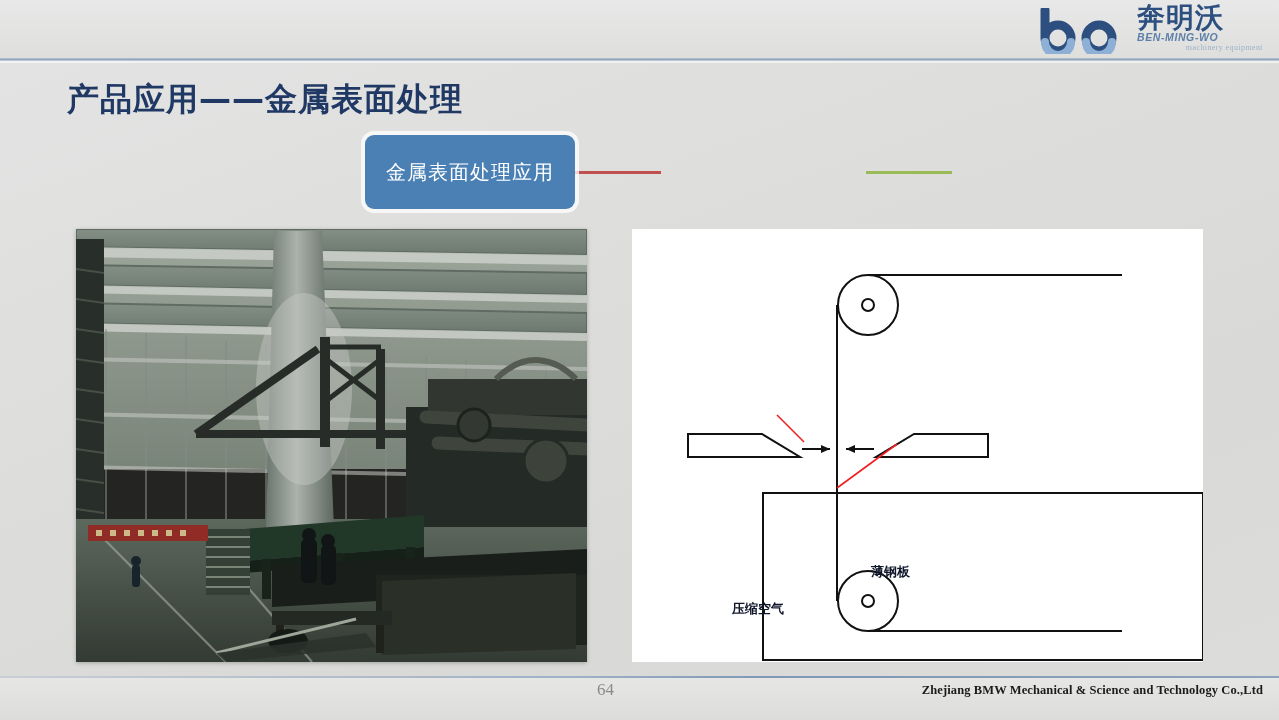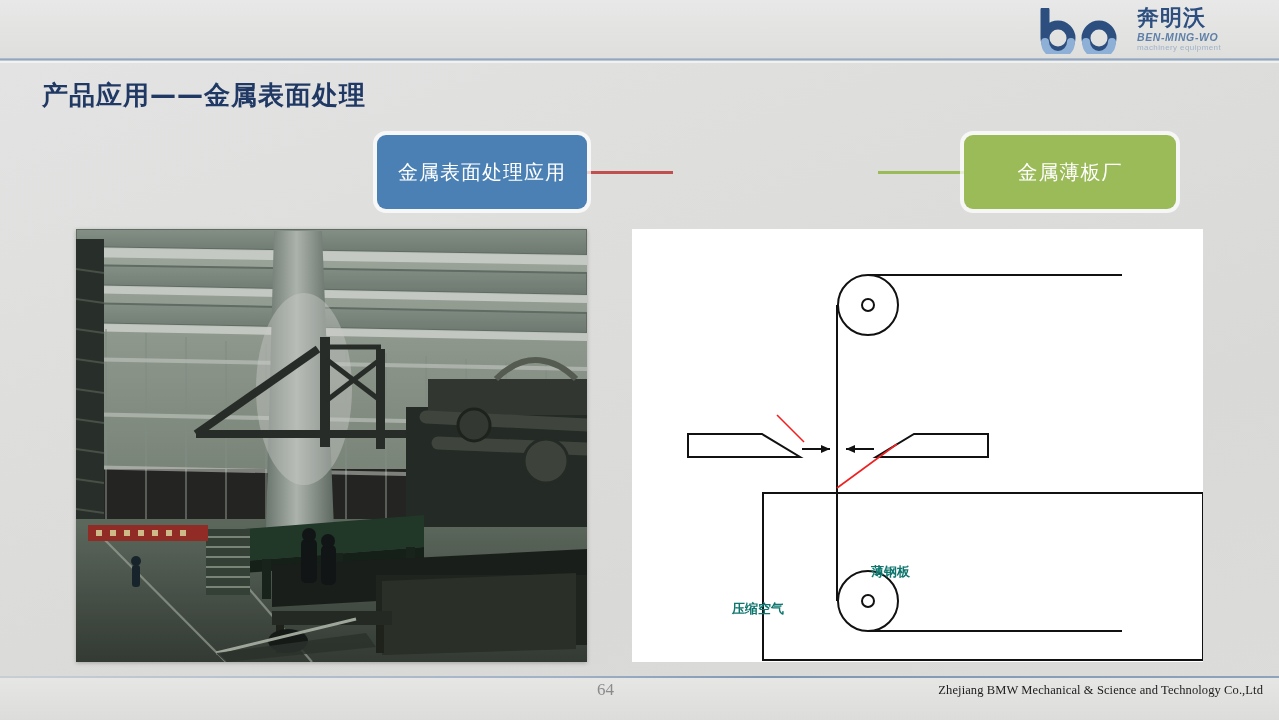--- a/index.html
+++ b/index.html
@@ -23,43 +23,43 @@
     position:absolute; left:0; top:61px; width:1279px; height:2px;
     background:rgba(255,255,255,.55);
   }
 
   
   #logo { position:absolute; right:16px; top:4px; width:230px; height:56px; }
   #logo-mark { position:absolute; left:6px; top:4px; width:96px; height:46px; }
   #logo-text-wrap { position:absolute; left:104px; top:1px; width:126px; }
   #logo-cn {
     font-family:"DejaVu Sans", sans-serif;
-    font-size:22px; font-weight:700; color:#2d4f80; letter-spacing:1px;
+    font-size:28px; font-weight:700; color:#2d4f80; letter-spacing:1px;
     line-height:26px;
   }
   #logo-en {
     font-family:"Liberation Sans", sans-serif;
     font-size:10.5px; font-weight:700; color:#5d7fa8; letter-spacing:.6px;
     line-height:12px; margin-top:0px;font-style:italic;
   }
   #logo-sub {
-    font-family:Liberation Sans, sans-serif;
-    font-size:8px; color:#9fb2c8; letter-spacing:.4px; line-height:10px;
+    font-family:Liberation Serif, serif;
+    font-size:8px; color:#9fb2c8; letter-spacing:.4px; line-height:10px;text-align:right;
   }
 
   
   #page-title {
-    position:absolute; left:42px; top:78px;
+    position:absolute; left:67px; top:78px;
     font-family:"DejaVu Sans", sans-serif;
-    font-size:26px; font-weight:700; color:#203864;
+    font-size:32px; font-weight:700; color:#203864;
     letter-spacing:1px; white-space:nowrap;
   }
 
   
-  #flow { position:absolute; left:12px; top:135px; width:1023px; height:80px; }
+  #flow { position:absolute; left:0; top:135px; width:1023px; height:80px; }
   .flow-box {
     position:absolute; top:0; height:74px; border-radius:9px;
     display:flex; align-items:center; justify-content:center;
     color:#ffffff; font-family:"DejaVu Sans", sans-serif;
     font-size:20px; letter-spacing:1px;
     box-shadow:0 0 0 4px rgba(255,255,255,.75);
   }
   #flow-box-1 { left:365px; width:210px; background:#4a80b4; }
   #flow-box-2 { left:661px; width:205px; background:#c0504d; }
   #flow-box-3 { left:952px; width:212px; background:#9bbb59; }
@@ -75,21 +75,21 @@
   }
   #photo svg { display:block; width:511px; height:433px; }
 
   
   #diagram {
     position:absolute; left:632px; top:229px; width:571px; height:433px;
     background:#ffffff; overflow:hidden;
   }
   #diagram svg { display:block; width:571px; height:433px; }
   .dg-label {
-    position:absolute; color:#0f766e; font-family:Liberation Mono, monospace;
+    position:absolute; color:#0f172a; font-family:Liberation Mono, monospace;
     font-size:13px; font-weight:700; white-space:nowrap;
   }
   #label-compressed-air { left:100px; top:371px; }
   #label-steel-sheet    { left:239px; top:334px; }
 
   
   #footer-rule {
     position:absolute; left:0; top:676px; width:1279px; height:2px;
     background:linear-gradient(90deg,#c9ced4 0%, #9fb0c6 45%, #7e97b5 60%, #8ea3bc 100%);
   }
@@ -97,21 +97,21 @@
     position:absolute; left:0; top:678px; width:1279px; height:42px;
     background:linear-gradient(180deg,#e6e6e5 0%, #dcdcdb 100%);
   }
   #page-number {
     position:absolute; left:597px; top:680px;
     font-family:"Liberation Serif", serif; font-size:17px; color:#8b8b8b;
   }
   #footer-company {
     position:absolute; right:16px; top:683px;
     font-family:"Liberation Serif", serif; font-size:12.5px;
-    font-weight:400; color:#1b1b1b; white-space:nowrap; letter-spacing:.1px;
+    font-weight:700; color:#1b1b1b; white-space:nowrap; letter-spacing:.1px;
   }
 </style>
 </head>
 <body>
 
 <div id="header-band"></div>
 <div id="header-rule"></div>
 <div id="header-rule-soft"></div>
 
 <div id="logo">
@@ -132,21 +132,20 @@
     <div id="logo-sub">machinery equipment</div>
   </div>
 </div>
 
 <div id="page-title">产品应用——金属表面处理</div>
 
 <div id="flow">
   <div class="flow-link" id="flow-link-1"></div>
   <div class="flow-link" id="flow-link-2"></div>
   <div class="flow-box" id="flow-box-1">金属表面处理应用</div>
-  <div class="flow-box" id="flow-box-3">金属薄板厂</div>
 </div>
 
 <div id="photo">
   <svg viewBox="0 0 511 433" xmlns="http://www.w3.org/2000/svg">
     <defs>
       <linearGradient id="roofG" x1="0" y1="0" x2="0" y2="1">
         <stop offset="0%" stop-color="#9aa79c"></stop>
           <stop offset="100%" stop-color="#7f8c82"></stop>
       </linearGradient>
       <linearGradient id="wallG" x1="0" y1="0" x2="0" y2="1">

